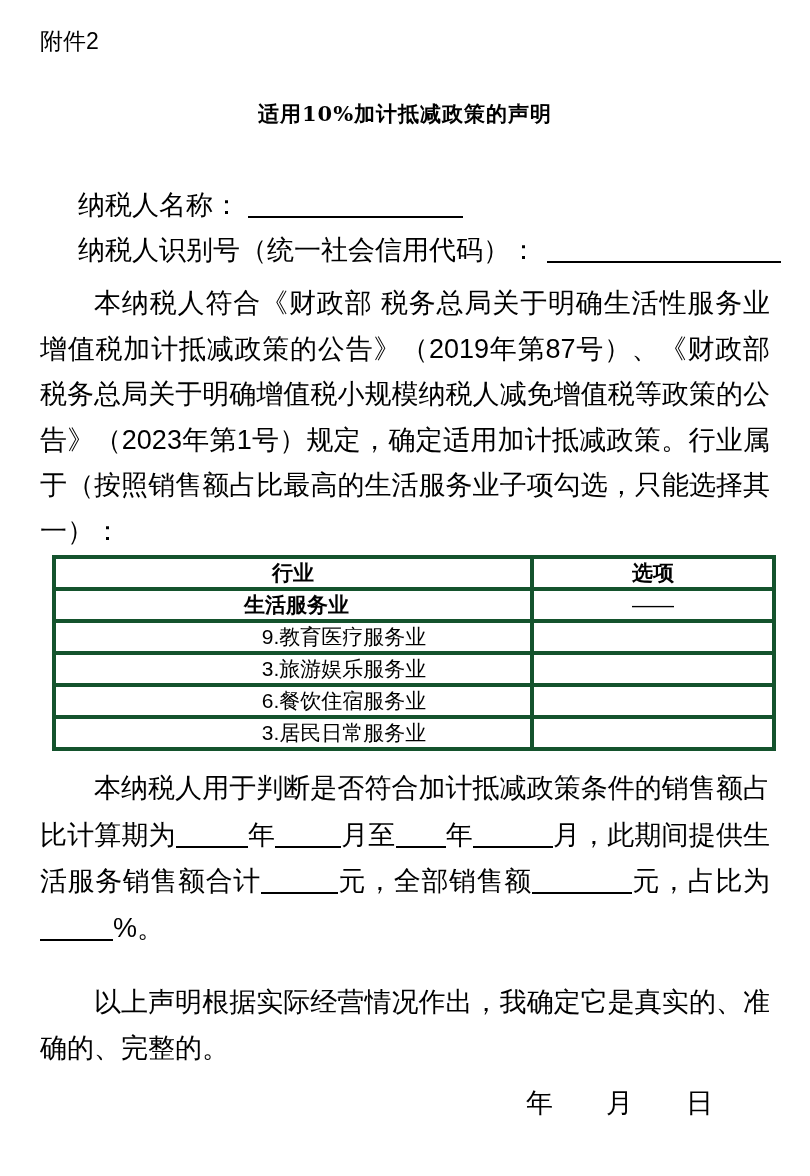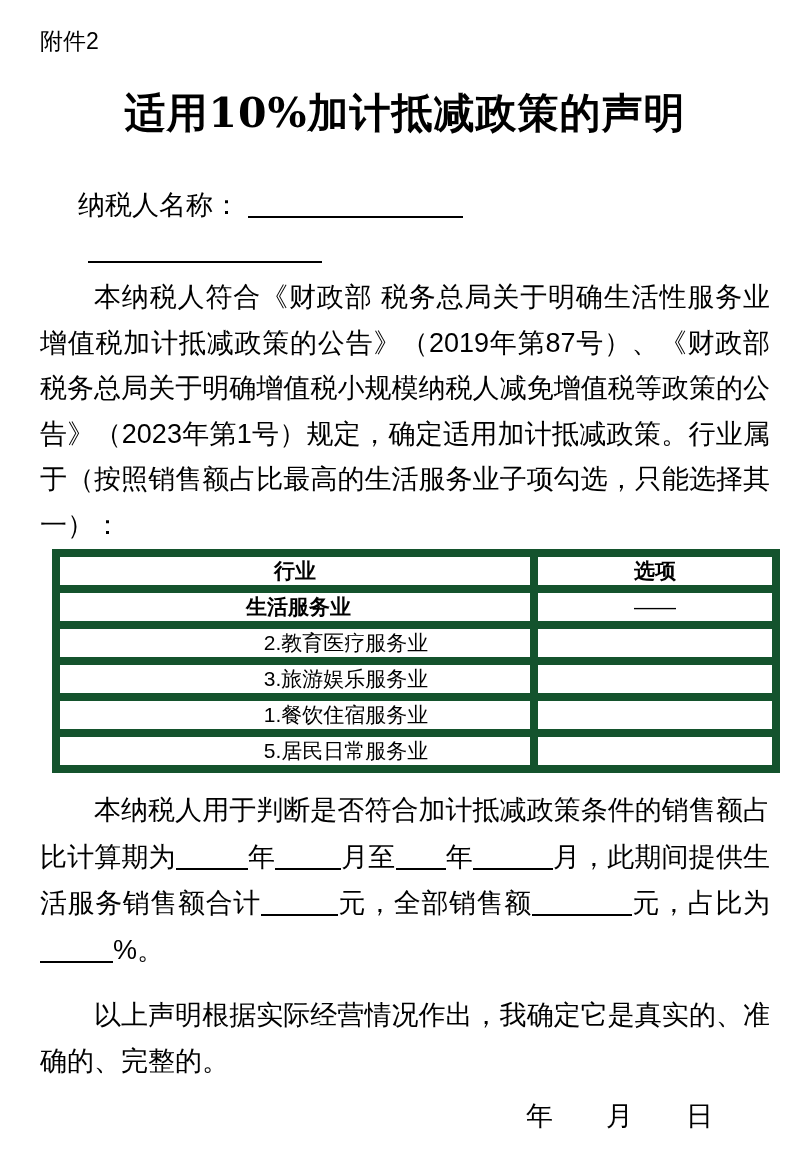--- a/index.html
+++ b/index.html
@@ -21,21 +21,21 @@
   .attachment {
     margin-top: 27px;
     font-size: 23px;
     line-height: 28px;
   }
   .doc-title {
     margin-top: 40px;
     text-align: center;
     font-family: "DejaVu Serif", "Liberation Serif", serif;
     font-weight: bold;
-    font-size: 41px;
+    font-size: 21px;
     line-height: 37px;
     letter-spacing: 1px;
   }
   .field-lines {
     margin-top: 51px;
     margin-left: 38px;
     font-size: 27px;
     line-height: 45px;
   }
   .field-line { white-space: nowrap; }
@@ -54,49 +54,49 @@
   .w77 { width: 77px; }
   .w100 { width: 100px; }
   .w73 { width: 73px; }
   .body-text {
     margin: 0;
     font-size: 27px;
     line-height: 45.5px;
     text-align: justify;
     text-indent: 2em;
   }
-  .p1 { margin-top: 2px; }
+  .p1 { margin-top: 8px; }
   .industry-table {
     margin-top: 1px;
     margin-left: 12px;
     border-collapse: collapse;
     table-layout: fixed;
     width: 720px;
     font-size: 21px;
   }
   .industry-table col.col-industry { width: 478px; }
   .industry-table col.col-option   { width: 242px; }
   .industry-table th, .industry-table td {
-    border: 8px solid #14532d;
+    border: 4px solid #14532d;
     padding: 0;
     height: 26px;
     vertical-align: middle;
     margin-top: 12px;
   }
   .industry-table th {
     font-weight: bold;
     text-align: center;
   }
   .cell-industry { text-align: center; }
   .cell-option { text-align: center; }
   .row-parent .cell-industry { font-weight: bold; padding-left: 7px; }
   .row-first-sub .cell-industry { padding-left: 20px; }
   .row-sub .cell-industry { padding-left: 102px; }
   .p2 { margin-top: 14px; line-height: 46.5px; }
-  .p3 { margin-top: 20px; }
+  .p3 { margin-top: 29px; }
   .signature-line {
     margin-top: 1px;
     text-align: right;
     padding-right: 80px;
     font-size: 27px;
     line-height: 40px;
   }
   .date-line {
     margin-top: 16px;
     text-align: right;
@@ -114,54 +114,54 @@
 
   <div class="attachment">附件2</div>
 
   <div class="doc-title">适用10%加计抵减政策的声明</div>
 
   <div class="field-lines">
     <div class="field-line">
       <span>纳税人名称：</span><span class="blank name-blank"></span>
     </div>
     <div class="field-line">
-      <span class="blank id-blank"></span>
+      <span>纳税人识别号（统一社会信用代码）：</span><span class="blank id-blank"></span>
     </div>
   </div>
 
   <p class="body-text p1">本纳税人符合《财政部 税务总局关于明确生活性服务业增值税加计抵减政策的公告》（2019年第87号）、《财政部 税务总局关于明确增值税小规模纳税人减免增值税等政策的公告》（2023年第1号）规定，确定适用加计抵减政策。行业属于（按照销售额占比最高的生活服务业子项勾选，只能选择其一）：</p>
 
   <table class="industry-table">
     <colgroup>
       <col class="col-industry">
       <col class="col-option">
     </colgroup>
     <tbody>
         <tr>
       <th>行业</th>
       <th>选项</th>
     </tr>
     <tr class="row-parent">
       <td class="cell-industry">生活服务业</td>
       <td class="cell-option">——</td>
     </tr>
     <tr class="row-sub">
-      <td class="cell-industry">2.教育医疗服务业</td>
+      <td class="cell-industry">9.教育医疗服务业</td>
       <td class="cell-option"></td>
     </tr>
     <tr class="row-sub">
       <td class="cell-industry">3.旅游娱乐服务业</td>
       <td class="cell-option"></td>
     </tr>
     <tr class="row-sub">
-      <td class="cell-industry">1.餐饮住宿服务业</td>
+      <td class="cell-industry">6.餐饮住宿服务业</td>
       <td class="cell-option"></td>
     </tr>
     <tr class="row-sub">
-      <td class="cell-industry">5.居民日常服务业</td>
+      <td class="cell-industry">3.居民日常服务业</td>
       <td class="cell-option"></td>
     </tr>
   </tbody>
     </table>
 
   <p class="body-text p2"><span>本纳税人用于判断是否符合加计抵减政策条件的销售额占比计算期为</span><span class="blank w72"></span><span>年</span><span class="blank w66"></span><span>月至</span><span class="blank w50"></span><span>年</span><span class="blank w80"></span><span>月，此期间提供生活服务销售额合计</span><span class="blank w77"></span><span>元，全部销售额</span><span class="blank w100"></span><span>元，占比为</span><span class="blank w73"></span><span>%。</span></p>
 
   <p class="body-text p3">以上声明根据实际经营情况作出，我确定它是真实的、准确的、完整的。</p>
 
 

